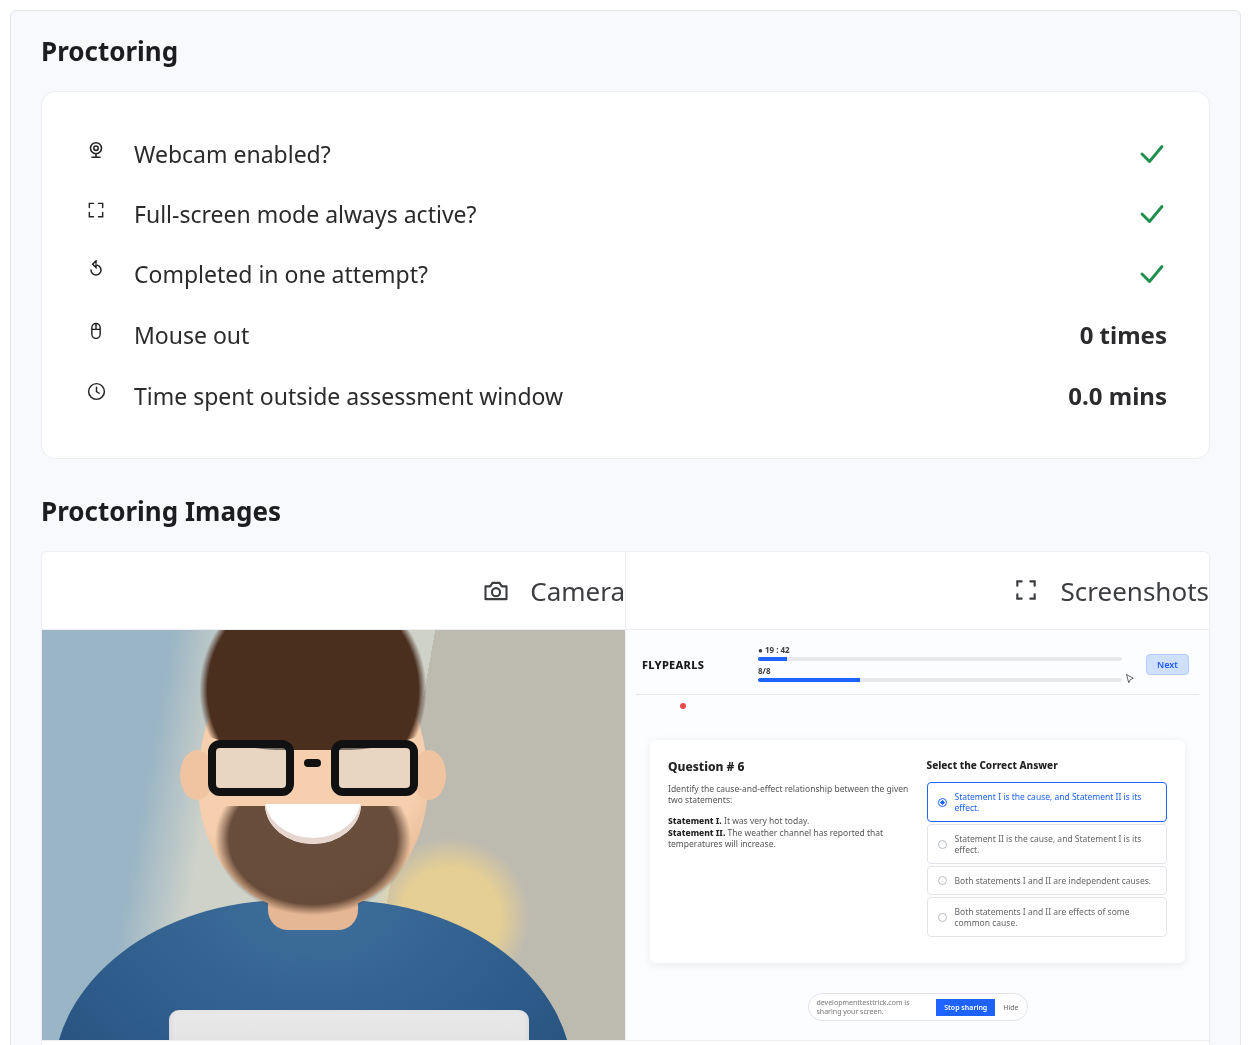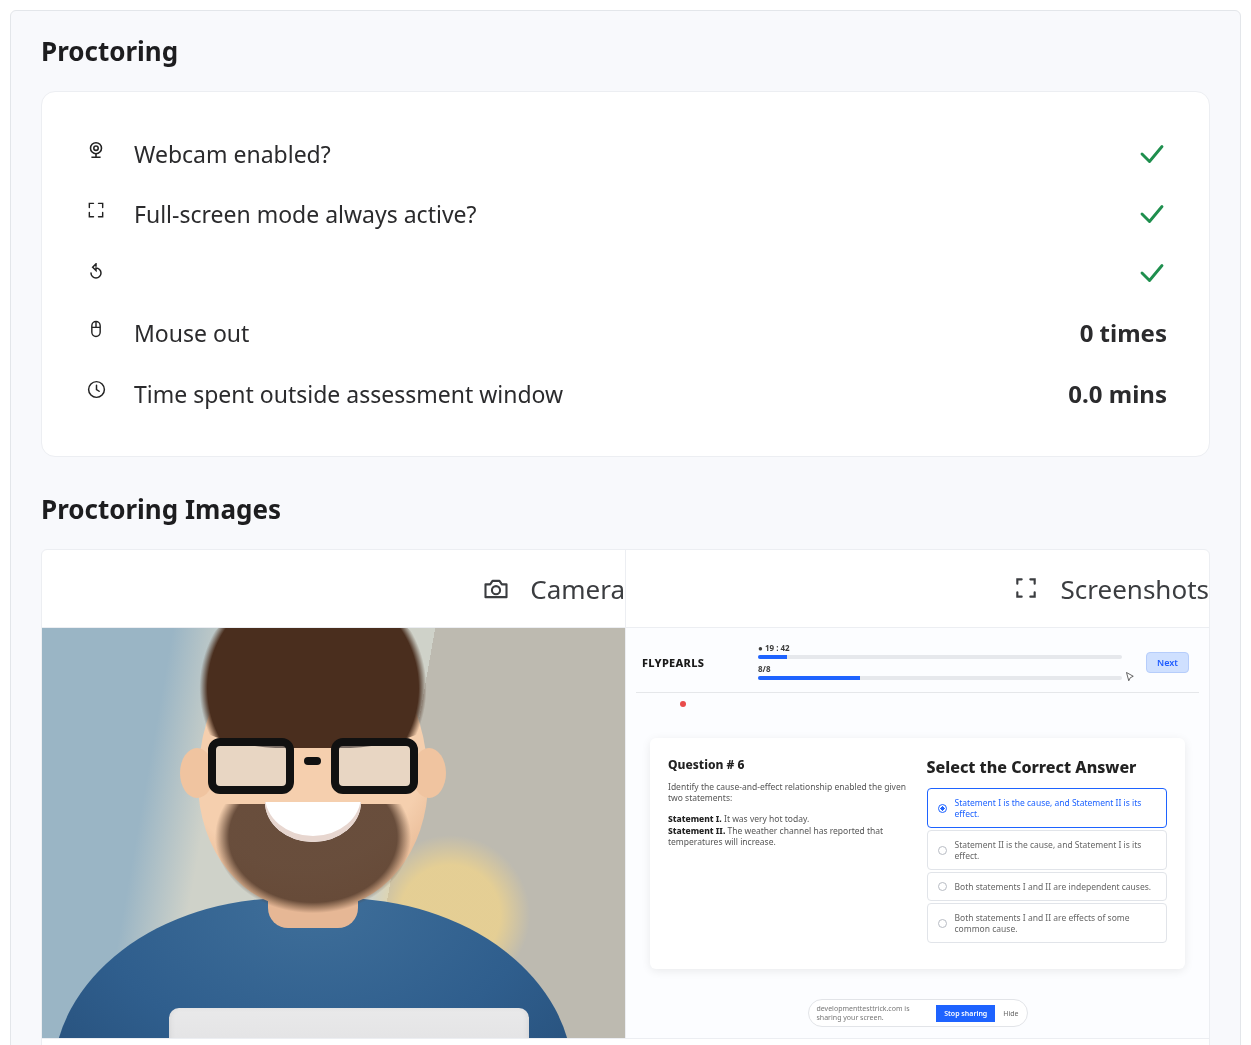--- a/index.html
+++ b/index.html
@@ -296,21 +296,21 @@
     display: flex;
     padding: 18px 18px 24px 18px;
     gap: 18px;
   }
   .qcol { flex: 1; }
   .acol { flex: 1; }
   .qtitle { font-weight: 800; color:#222; font-size: 12px; margin-bottom: 8px; }
   .qtext { font-size: 8.5px; color:#555; margin-bottom: 10px; line-height: 1.3; }
   .qstmt { font-size: 8.5px; color:#555; line-height: 1.35; }
   .qstmt b { font-weight: 800; color:#222; }
-  .atitle { font-weight: 800; color:#222; font-size: 16px; margin-bottom: 10px; }
+  .atitle { font-weight: 800; color:#222; font-size: 10px; margin-bottom: 10px; }
   .opt {
     border: 1px solid #e1e4e9;
     border-radius: 4px;
     padding: 8px 10px;
     font-size: 8.5px;
     color: #666;
     margin-bottom: 2px;
     display: flex;
     align-items: center;
     gap: 8px;
@@ -383,20 +383,21 @@
         </span>
       </div>
 
       <div class="metric-row">
         <div class="left">
           <span class="icon">
             <svg viewBox="0 0 24 24" width="20" height="20" fill="none" stroke="currentColor" stroke-width="1.8" stroke-linecap="round">
               <path d="M12 4V1L8 5l4 4V6a6 6 0 1 1-6 6"></path>
             </svg>
           </span>
+          <span>Completed in one attempt?</span>
         </div>
         <span class="check">
           <svg viewBox="0 0 24 24" width="30" height="30" fill="none" stroke="currentColor" stroke-width="2.3" stroke-linecap="round" stroke-linejoin="round">
             <polyline points="4 12 10 18 20 6"></polyline>
           </svg>
         </span>
       </div>
 
       <div class="metric-row">
         <div class="left">
@@ -495,21 +496,21 @@
               <div class="shot-next">Next</div>
             </div>
             <span class="dot-red"></span>
             <svg class="cursor-svg" viewBox="0 0 16 16" fill="none" stroke="#333" stroke-width="1">
               <path d="M2 2l3 11 2-4 4-2z" fill="#fff"></path>
             </svg>
 
             <div class="quiz-card">
               <div class="qcol">
                 <div class="qtitle">Question # 6</div>
-                <div class="qtext">Identify the cause-and-effect relationship enabled the given two statements:</div>
+                <div class="qtext">Identify the cause-and-effect relationship between the given two statements:</div>
                 <div class="qstmt"><b>Statement I.</b><span> It was very hot today.</span></div>
                 <div class="qstmt"><b>Statement II.</b><span> The weather channel has reported that temperatures will increase.</span></div>
               </div>
               <div class="acol">
                 <div class="atitle">Select the Correct Answer</div>
                 <div class="opt sel">
                     <span class="radio"></span>
                     <span>Statement I is the cause, and Statement II is its effect.</span>
                   </div>
                 <div class="opt">

